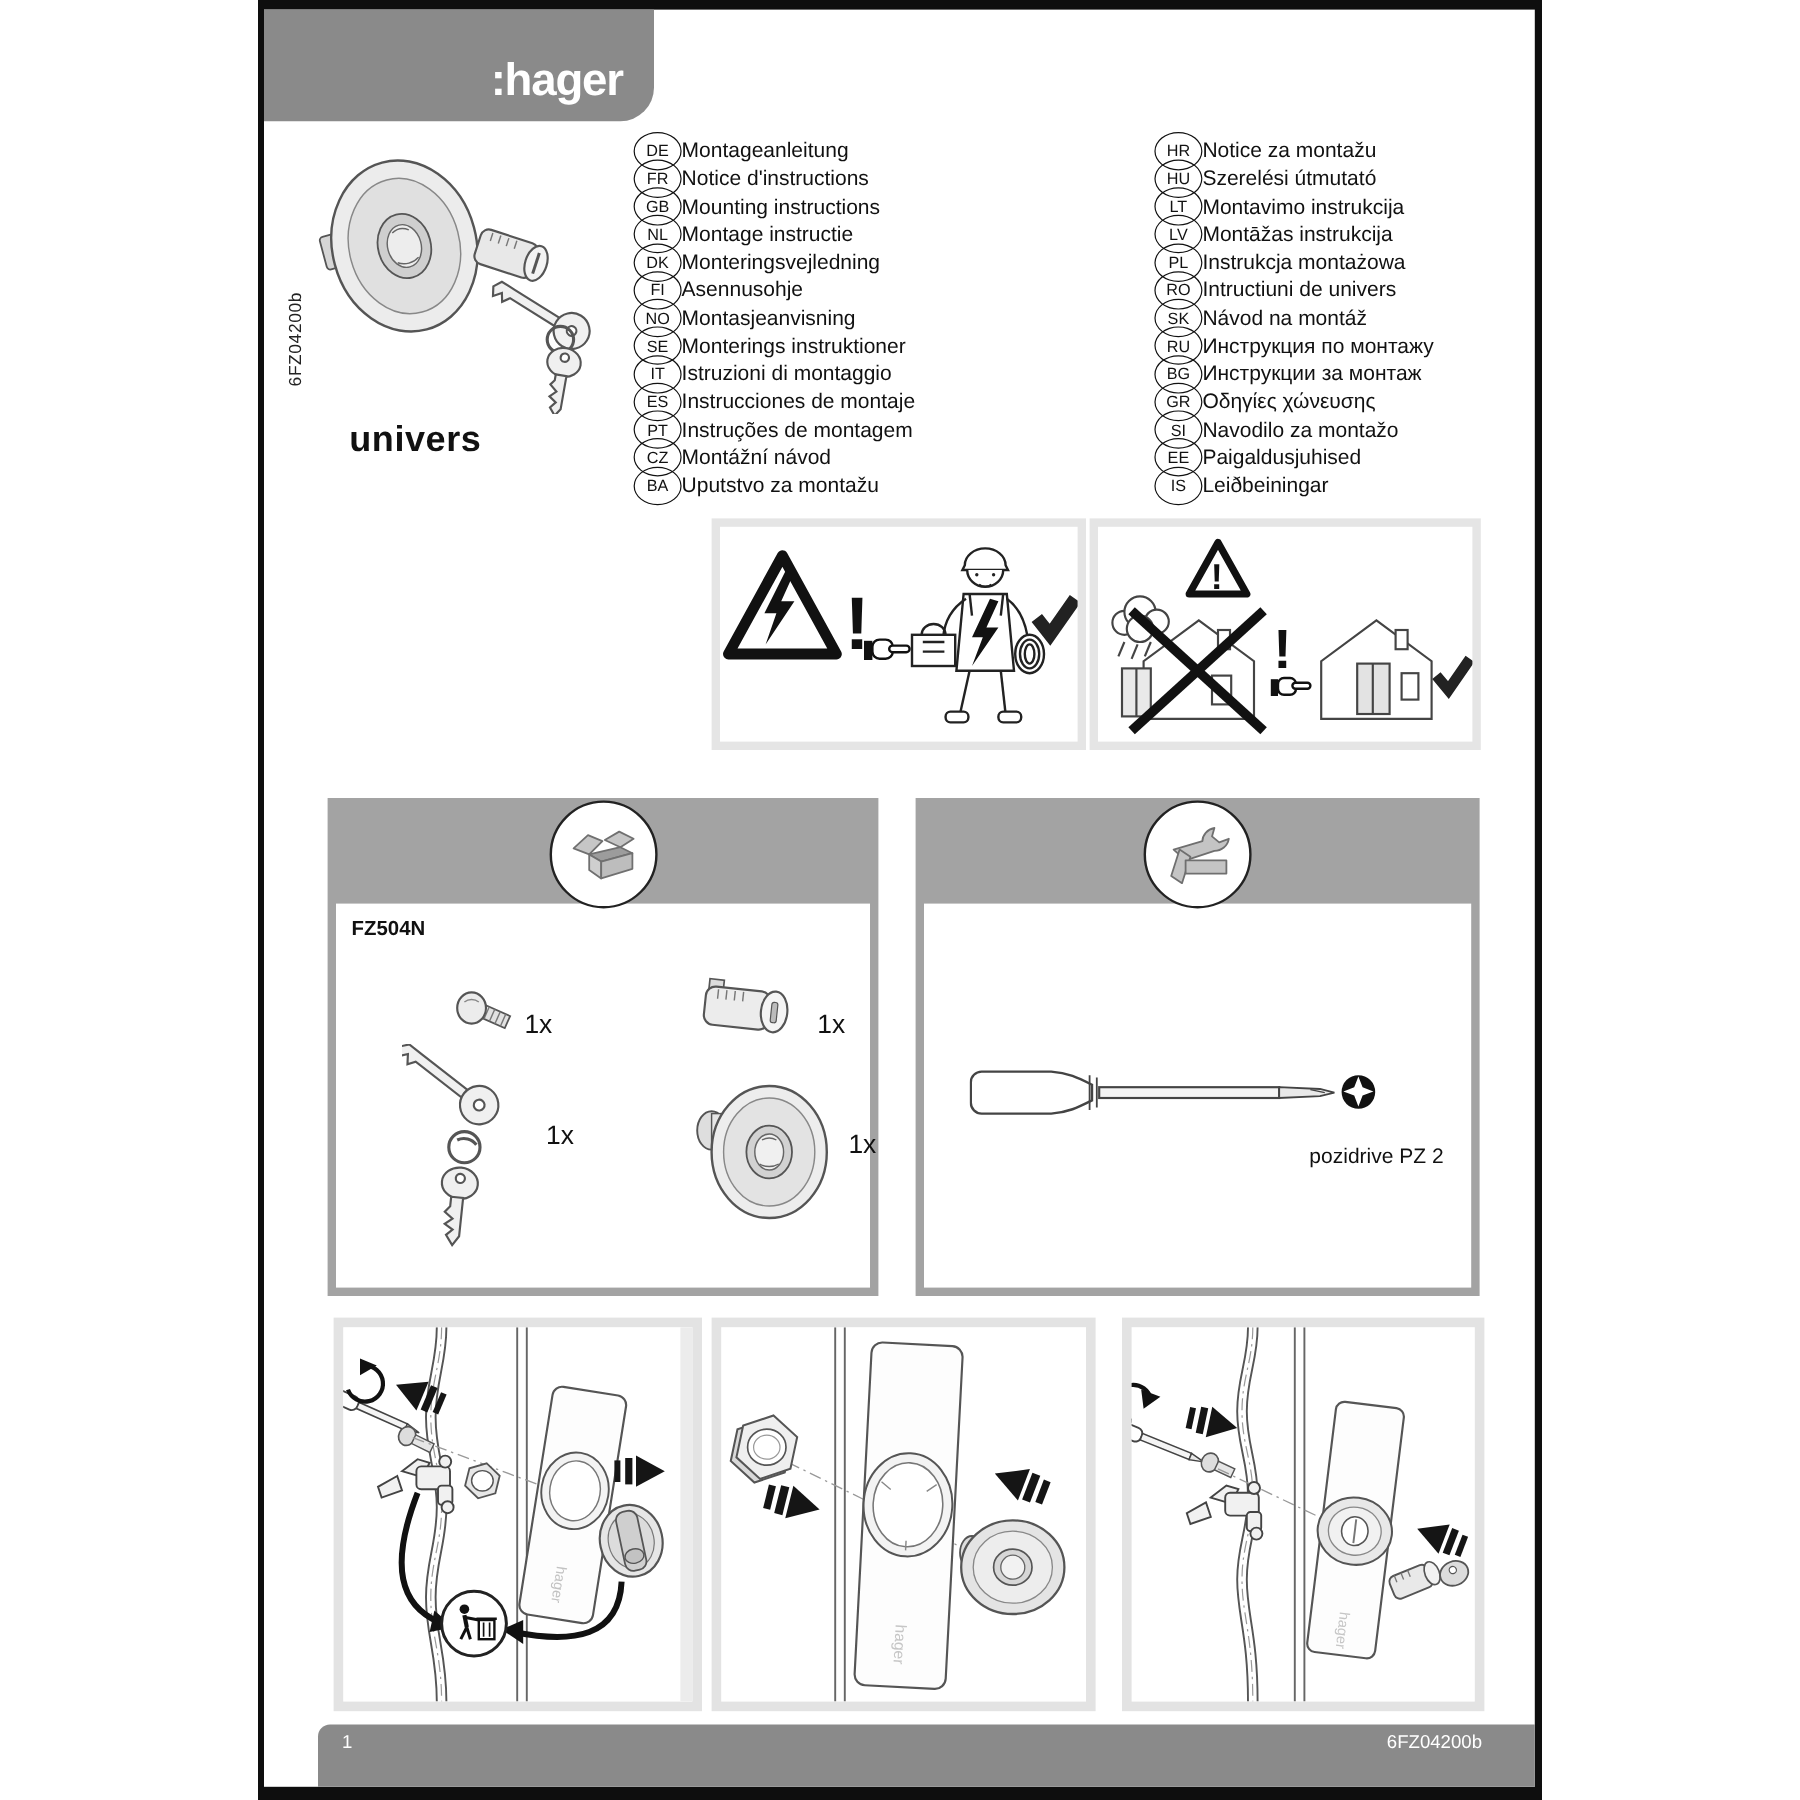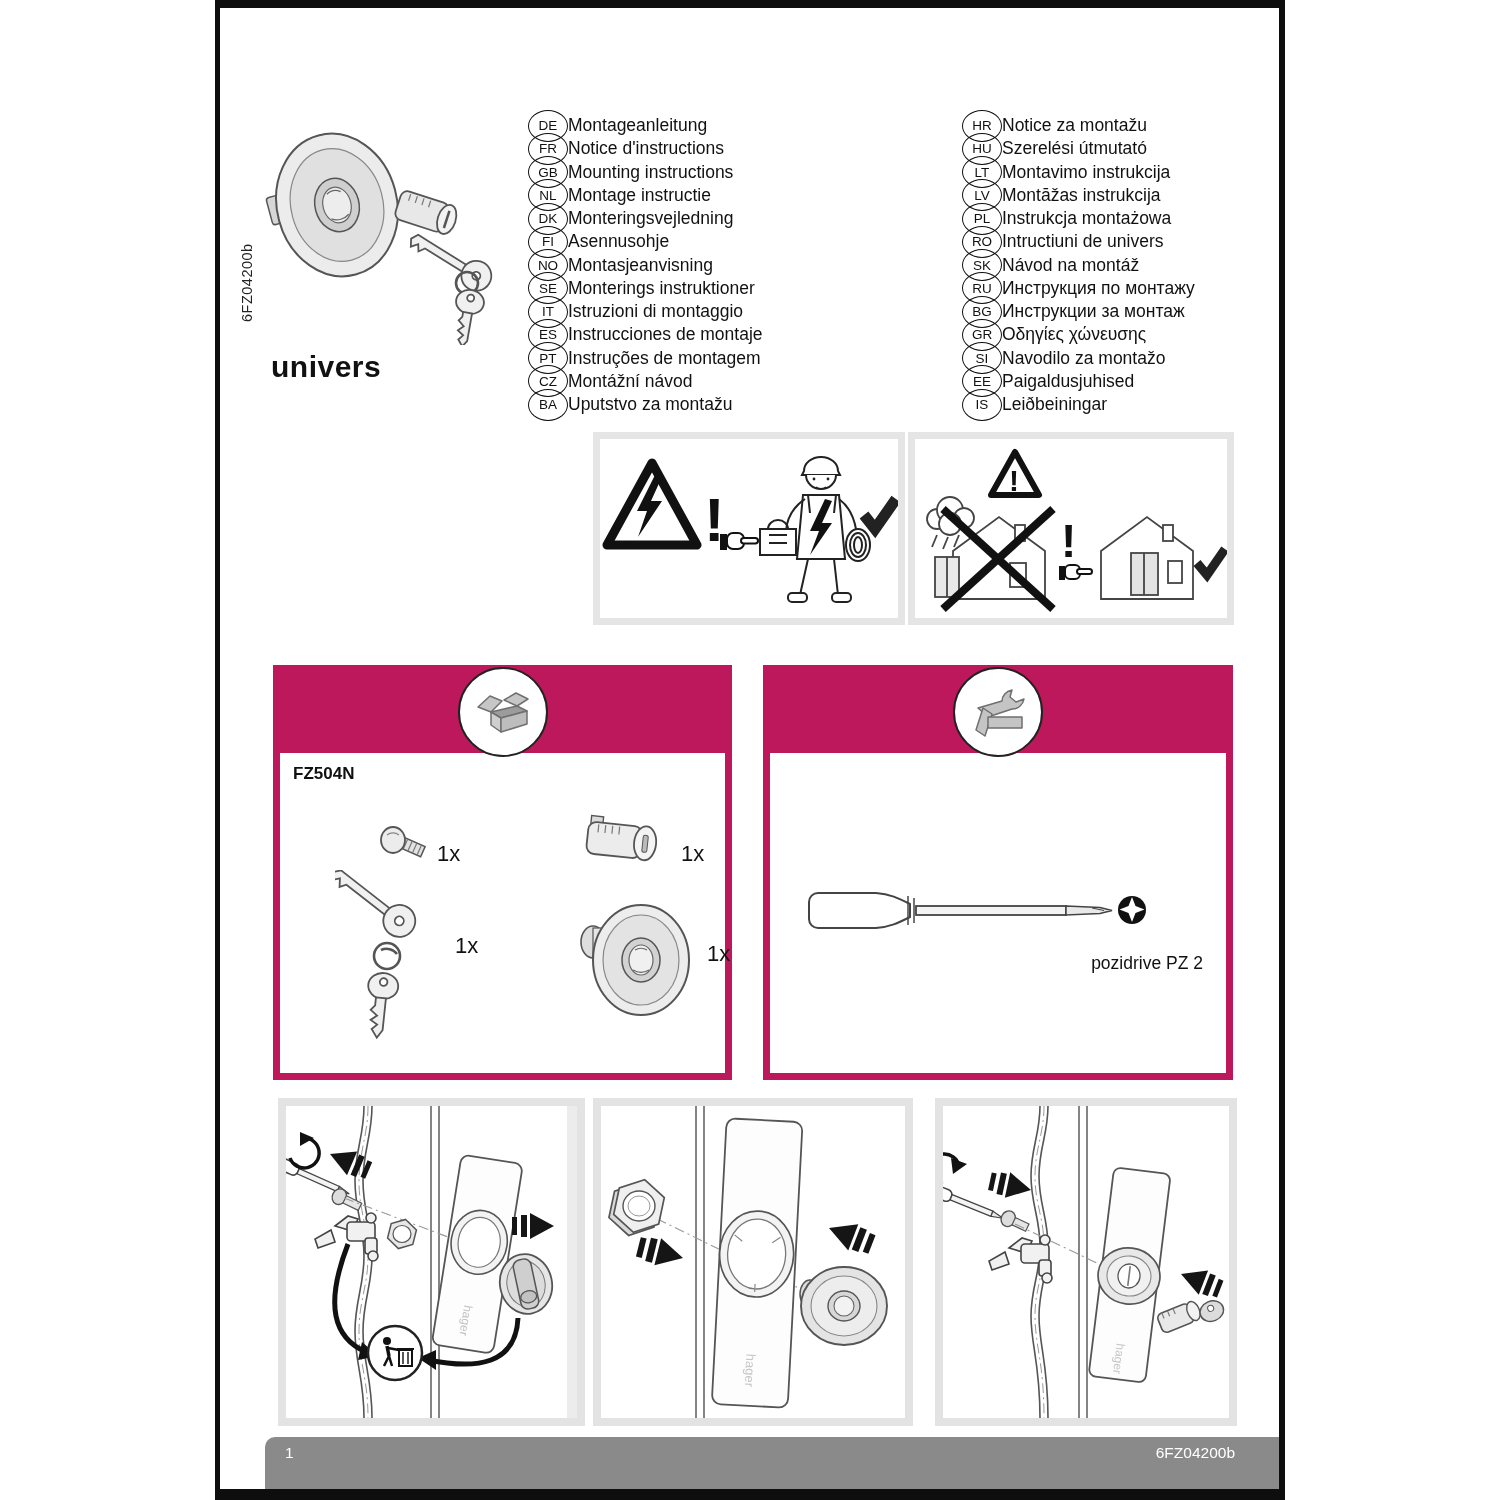--- a/index.html
+++ b/index.html
@@ -2,49 +2,52 @@
 <html><head>
 <meta charset="utf-8">
 <style>
   html,body{margin:0;padding:0;background:#fff;}
   body{font-family:"Liberation Sans","DejaVu Sans",sans-serif;color:#111;}
   .canvas{position:relative;width:1500px;height:1500px;background:#fff;overflow:hidden;}
   .abs{position:absolute;}
   .frame{background:#0e0e0e;}
   .header-band{background:#8a8a8a;border-radius:0 0 28px 0;}
   .brand{color:#fff;font-weight:bold;font-size:38px;letter-spacing:-1px;}
-  .product-name{font-size:30px;font-weight:bold;letter-spacing:.5px;}
+  .product-name{font-size:30px;font-weight:bold;letter-spacing:.5px;margin-left:20px;}
   .side-code{font-size:14.5px;letter-spacing:.5px;color:#222;transform:rotate(-90deg);transform-origin:0 0;white-space:nowrap;}
   .lang-col{position:absolute;top:114px;}
   .lrow{display:flex;align-items:center;height:23.25px;}
   .oval{width:40px;height:32px;border:1.8px solid #111;border-radius:50%;display:flex;align-items:center;justify-content:center;font-size:13.5px;flex:0 0 auto;box-sizing:border-box;}
   .llabel{font-size:17.5px;white-space:nowrap;text-align:center;}
   .gbox{background:#e5e5e5;}
   .gbox .inner{position:absolute;left:7px;top:7px;right:7px;bottom:7px;background:#fff;}
-  .kitbox{background:#be185d;}
+  .kitbox{background:#a3a3a3;}
   .kitbox .inner{position:absolute;left:7px;top:88px;right:7px;bottom:7px;background:#fff;}
   .band-circle{position:absolute;left:50%;top:47px;transform:translate(-50%,-50%);width:86px;height:86px;border-radius:50%;background:#fff;border:2px solid #222;display:flex;align-items:center;justify-content:center;}
   .ref{font-size:17px;font-weight:bold;}
   .qty{font-size:22px;margin-left:12px;}
   .panel{background:#e3e3e3;}
   .panel .inner{position:absolute;left:8px;top:8px;right:8px;bottom:8px;background:#fff;}
   .footer-bar{background:#8a8a8a;border-radius:10px 0 0 0;color:#fff;font-size:15.5px;}
   svg{display:block;}
   .tool-label{font-size:17.5px;text-align:right;}
 </style>
 </head>
 <body>
 
 <div class="canvas">
 
   <div class="abs frame" style="left:215px;top:0;width:5px;height:1500px;"></div>
   <div class="abs frame" style="left:1279px;top:0;width:6px;height:1500px;"></div>
   <div class="abs frame" style="left:215px;top:0;width:1070px;height:8px;"></div>
   <div class="abs frame" style="left:215px;top:1489px;width:1070px;height:11px;"></div>
 
+  <div class="abs header-band" style="left:220px;top:8px;width:325px;height:93px;">
+    <div class="abs brand" style="right:26px;bottom:12px;">:hager</div>
+  </div>
 
   <svg class="abs" style="left:262px;top:120px;" width="255" height="225" viewBox="0 0 255 225">
     <g transform="rotate(-15 75 85)">
       <rect x="8" y="60" width="13" height="28" rx="3" fill="#d6d6d6" stroke="#555" stroke-width="1.5"></rect>
       <ellipse cx="75" cy="85" rx="60" ry="72" fill="#ececec" stroke="#555" stroke-width="2"></ellipse>
       <ellipse cx="75" cy="85" rx="46" ry="57" fill="#e0e0e0" stroke="#888" stroke-width="1.2"></ellipse>
       <ellipse cx="75" cy="85" rx="22" ry="27" fill="#cfcfcf" stroke="#555" stroke-width="1.5"></ellipse>
       <ellipse cx="75" cy="85" rx="14" ry="18" fill="#ededed" stroke="#666" stroke-width="1.2"></ellipse>
       <path d="M68,72 a14,16 0 0 1 14,1 M66,97 a16,16 0 0 0 18,0" stroke="#666" stroke-width="1.2" fill="none"></path>
     </g>

